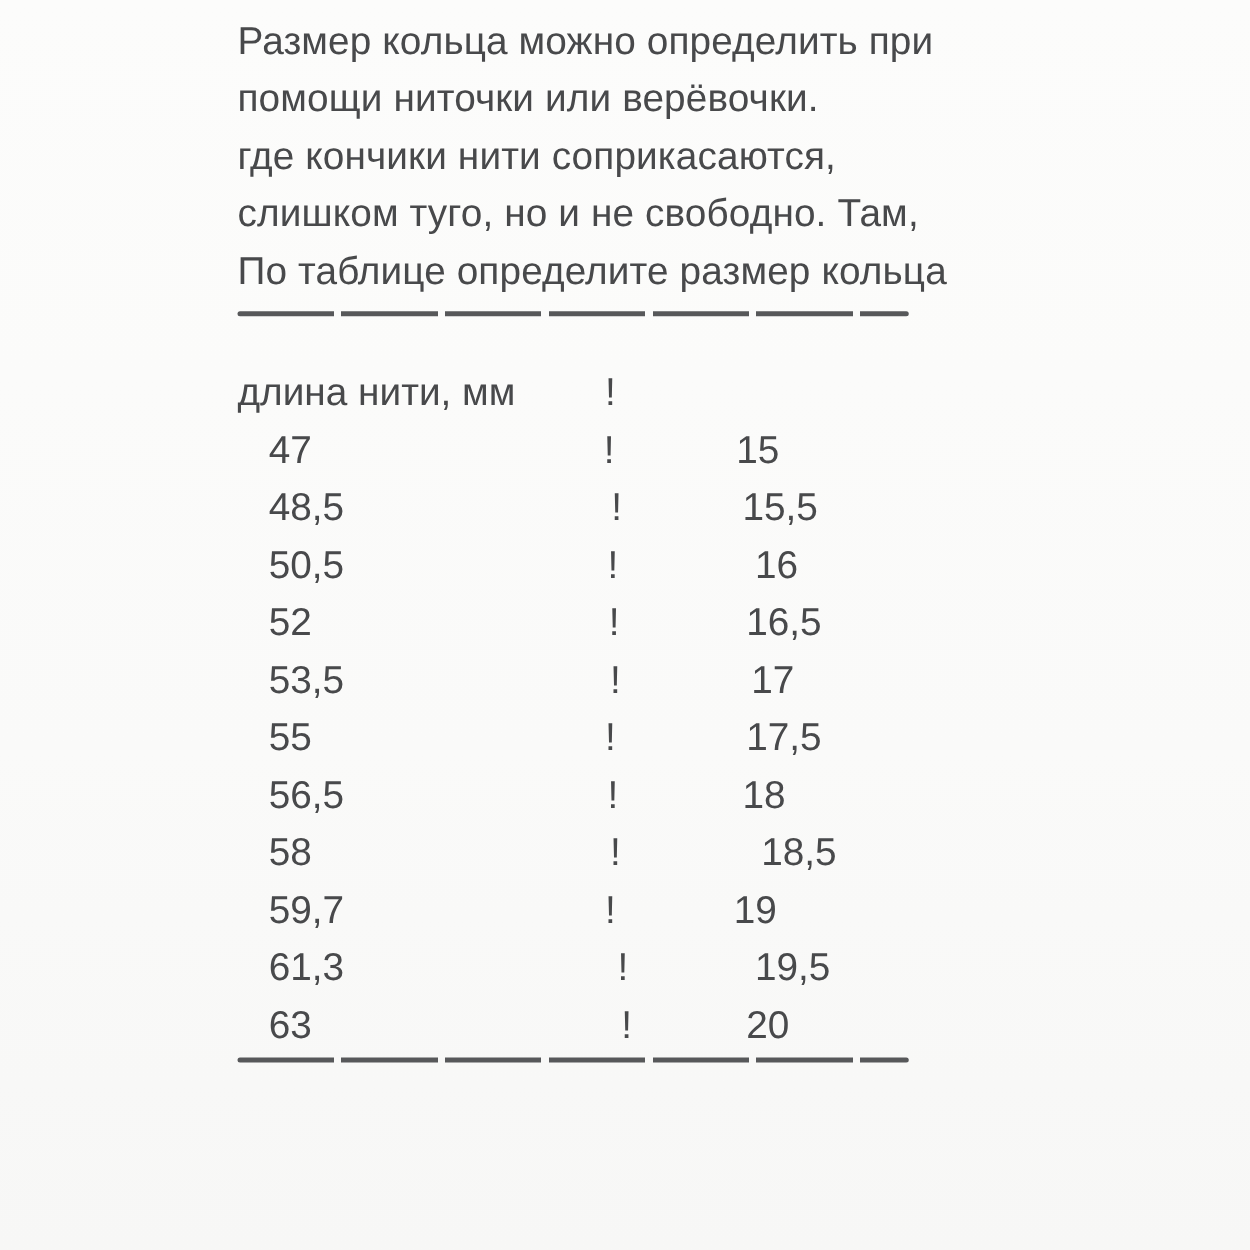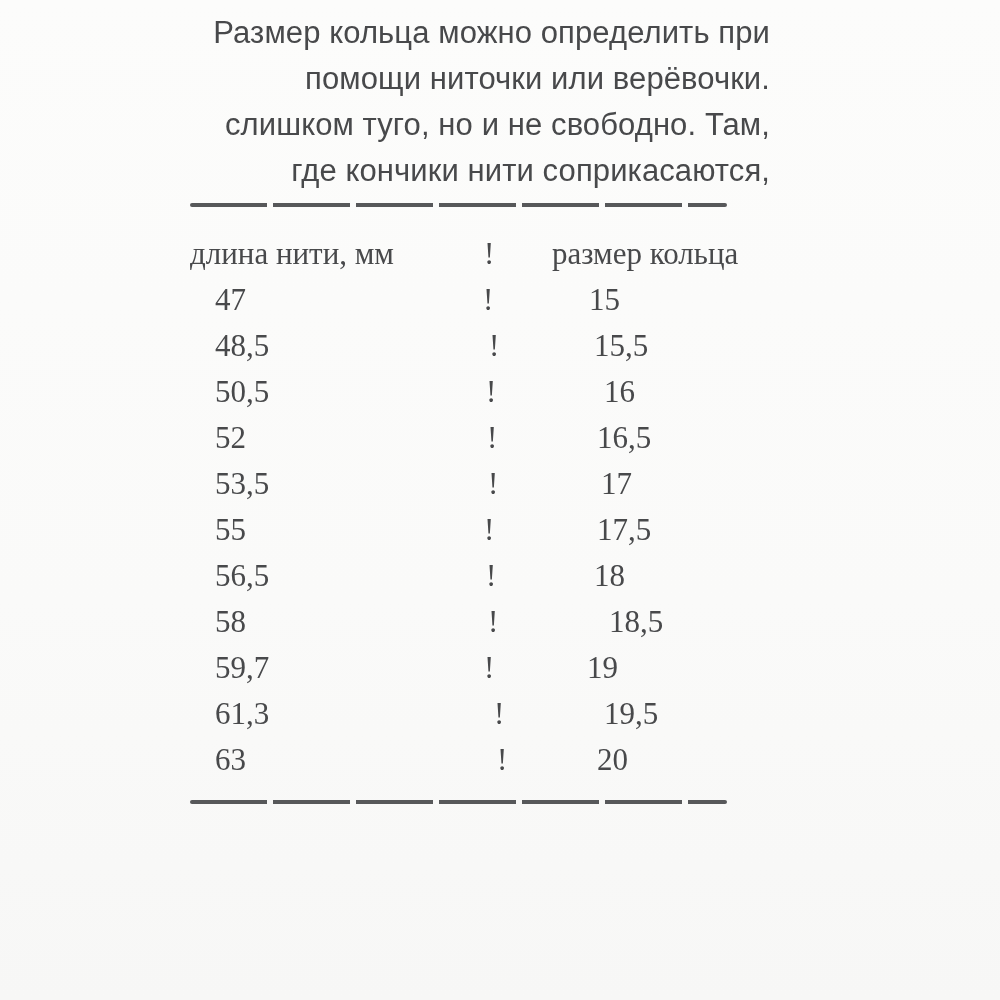--- a/index.html
+++ b/index.html
@@ -25,41 +25,40 @@
     padding-top: 10px;
     color: #48494b;
   }
   .line {
     margin: 0;
     height: 46px;
     line-height: 46px;
     font-size: 31px;
     letter-spacing: 0.1px;
     white-space: nowrap;
-    text-align: right;
   }
   .divider {
     width: 537px;
     height: 4px;
     background: repeating-linear-gradient(90deg,
       #57585a 0px, #57585a 77px,
       rgba(0,0,0,0) 77px, rgba(0,0,0,0) 83px);
     border-radius: 2px;
   }
   .divider-top    { margin-top: 9px; }
   .divider-bottom { margin-top: 19px; }
   .thead, .trow {
     position: relative;
     height: 46px;
     font-size: 31px;
     line-height: 46px;
     white-space: nowrap;
   }
   .thead { margin-top: 22px; }
-  .c1, .c2, .c3 { position: absolute; top: 2px; font-family: Liberation Serif, serif; }
+  .c1, .c2, .c3 { position: absolute; top: 16px; }
   .thead .c1 { left: 0; }
   .thead .c2 { left: 294px; }
   .thead .c3 { left: 362px; }
   .trow  .c1 { left: 25px; }
   .trow  .c2 { left: 296px; }
   .trow  .c3 { left: 378px; margin-left: 29px; }
   
   .rows .trow:nth-child(1)  .c2{left:293px} .rows .trow:nth-child(1)  .c3{left:370px}
   .rows .trow:nth-child(2)  .c2{left:299px} .rows .trow:nth-child(2)  .c3{left:375px}
   .rows .trow:nth-child(3)  .c2{left:296px} .rows .trow:nth-child(3)  .c3{left:385px}
@@ -73,29 +72,29 @@
   .rows .trow:nth-child(11) .c2{left:307px} .rows .trow:nth-child(11) .c3{left:378px}
 </style>
 </head>
 <body>
 
 <div class="page">
   <div class="content">
 
     <p class="line">Размер кольца можно определить при</p>
     <p class="line">помощи ниточки или верёвочки.</p>
+    <p class="line">где кончики нити соприкасаются,</p>
     <p class="line">слишком туго, но и не свободно. Там,</p>
-    <p class="line">где кончики нити соприкасаются,</p>
+    <p class="line">По таблице определите размер кольца</p>
 
     <div class="divider divider-top"></div>
 
     <div class="thead">
       <span class="c1">длина нити, мм</span>
       <span class="c2">!</span>
-      <span class="c3">размер кольца</span>
     </div>
 
     <div class="rows">
       <div class="trow">
         <span class="c1">47</span>
         <span class="c2">!</span>
         <span class="c3">15</span>
       </div>
       <div class="trow">
         <span class="c1">48,5</span>

